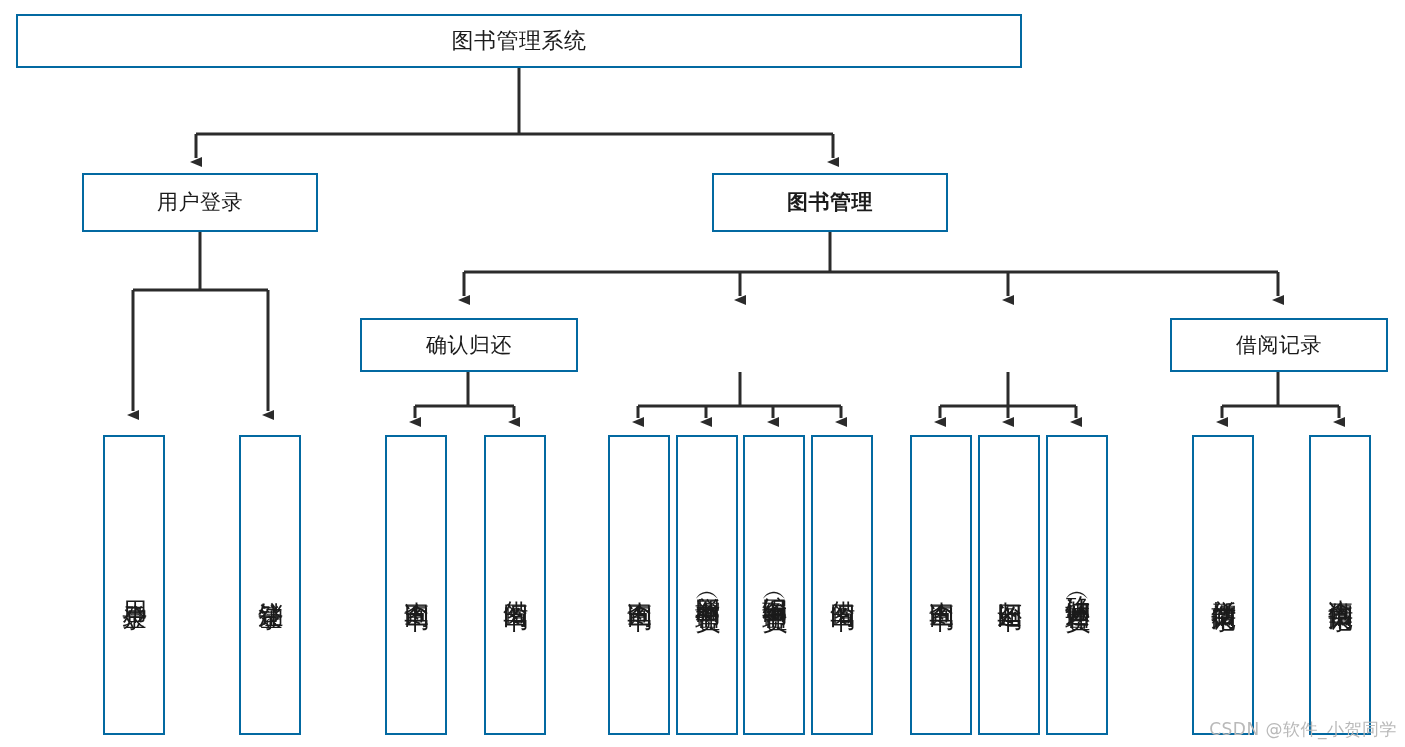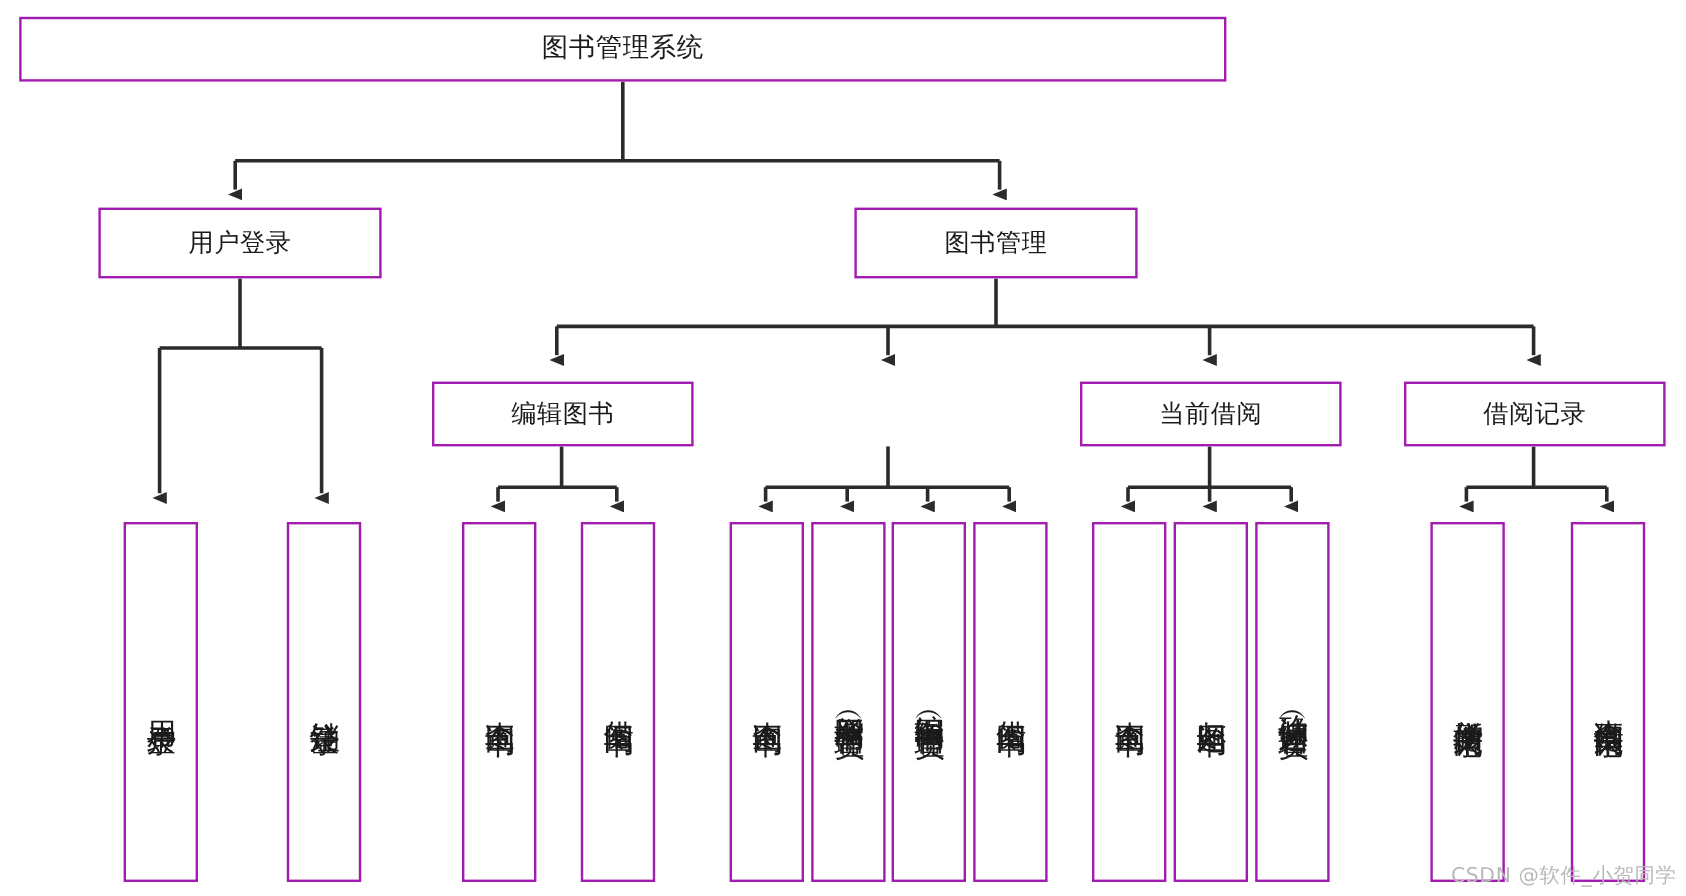--- a/index.html
+++ b/index.html
@@ -20,21 +20,21 @@
     left: 0;
     top: 0;
     width: 1405px;
     height: 747px;
     pointer-events: none;
   }
   .node {
     position: absolute;
     box-sizing: border-box;
     background: #ffffff;
-    border: 2px solid #a21caf;
+    border: 2px solid #0369a1;
     display: flex;
     align-items: center;
     justify-content: center;
     color: #1b1b1b;
   }
   .node-label {
     display: block;
     text-align: center;
     line-height: 1.18;
     white-space: nowrap;
@@ -127,29 +127,26 @@
     </g>
   </svg>
 
   <div class="node horiz root" style="left:16px; top:14px; width:1006px; height:54px;">
     <span class="node-label">图书管理系统</span>
   </div>
 
   <div class="node horiz" style="left:82px; top:173px; width:236px; height:59px;">
     <span class="node-label">用户登录</span>
   </div>
-  <div class="node horiz" style="left:712px; top:173px; width:236px; height:59px;">
+  <div class="node horiz" style="left:712px; top:173px; width:236px; height:59px;font-weight:bold;">
     <span class="node-label">图书管理</span>
   </div>
 
   <div class="node horiz" style="left:360px; top:318px; width:218px; height:54px;">
-    <span class="node-label">编辑图书</span>
-  </div>
-  <div class="node horiz" style="left:900px; top:318px; width:218px; height:54px;">
-    <span class="node-label">当前借阅</span>
+    <span class="node-label">确认归还</span>
   </div>
   <div class="node horiz" style="left:1170px; top:318px; width:218px; height:54px;">
     <span class="node-label">借阅记录</span>
   </div>
 
   <div class="node vert" style="left:103px; top:435px; width:62px; height:300px;">
     <span class="node-label">用户登录</span>
   </div>
   <div class="node vert" style="left:239px; top:435px; width:62px; height:300px;">
     <span class="node-label">注销登录</span>

